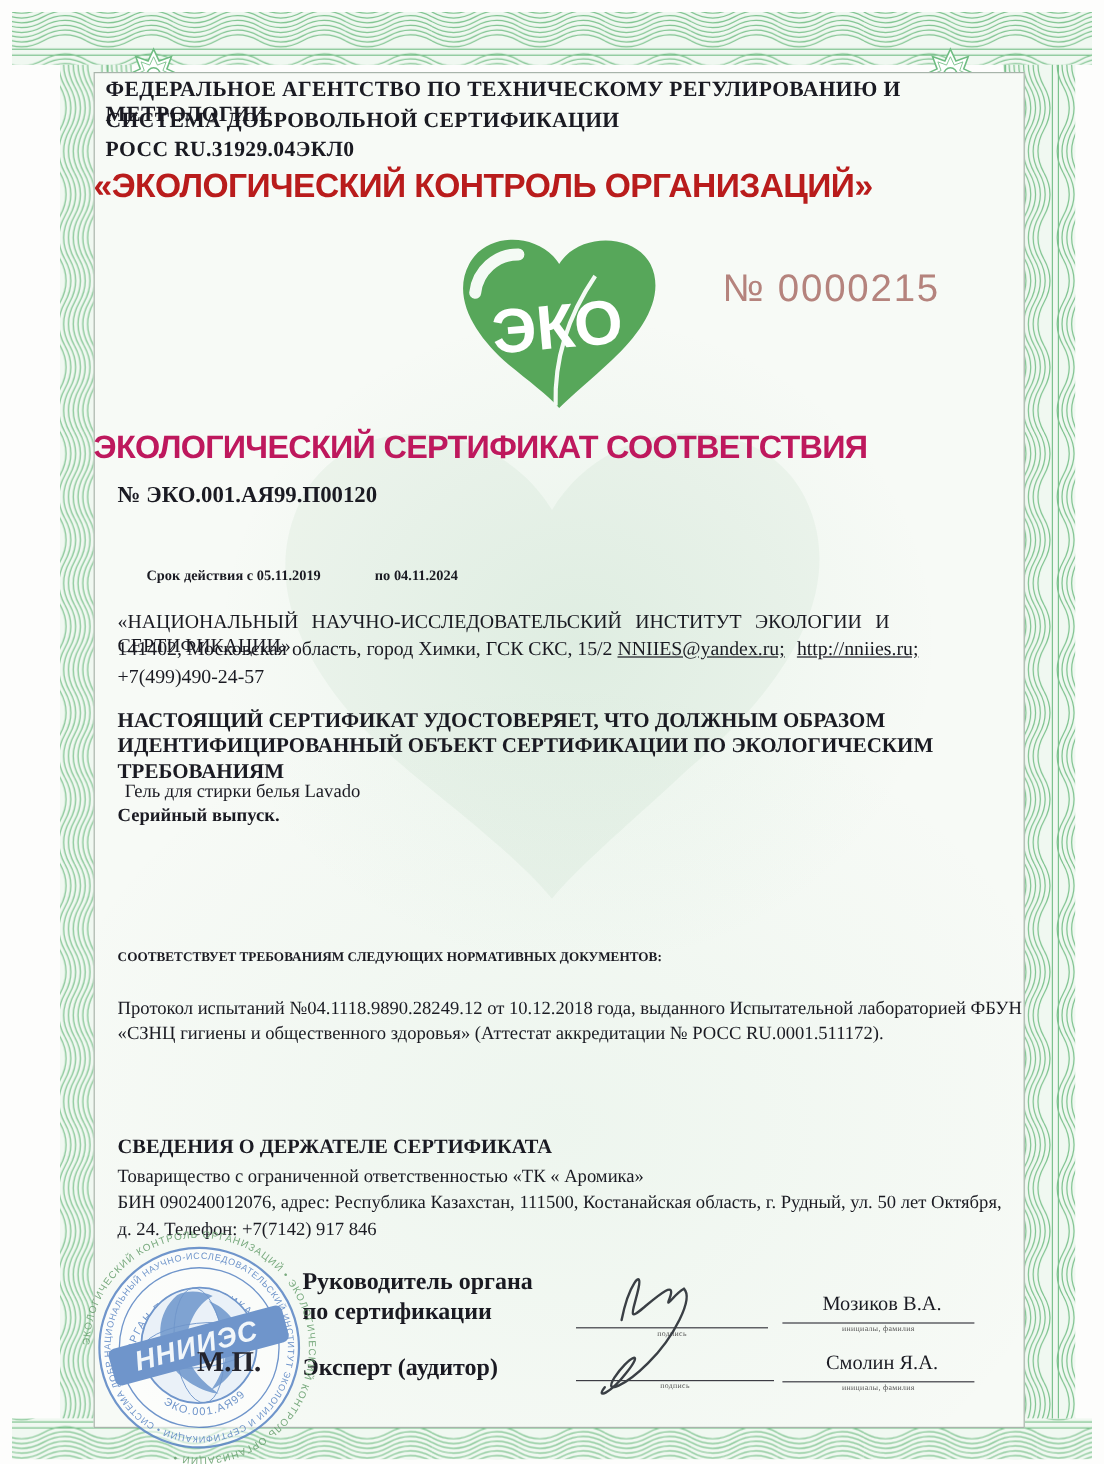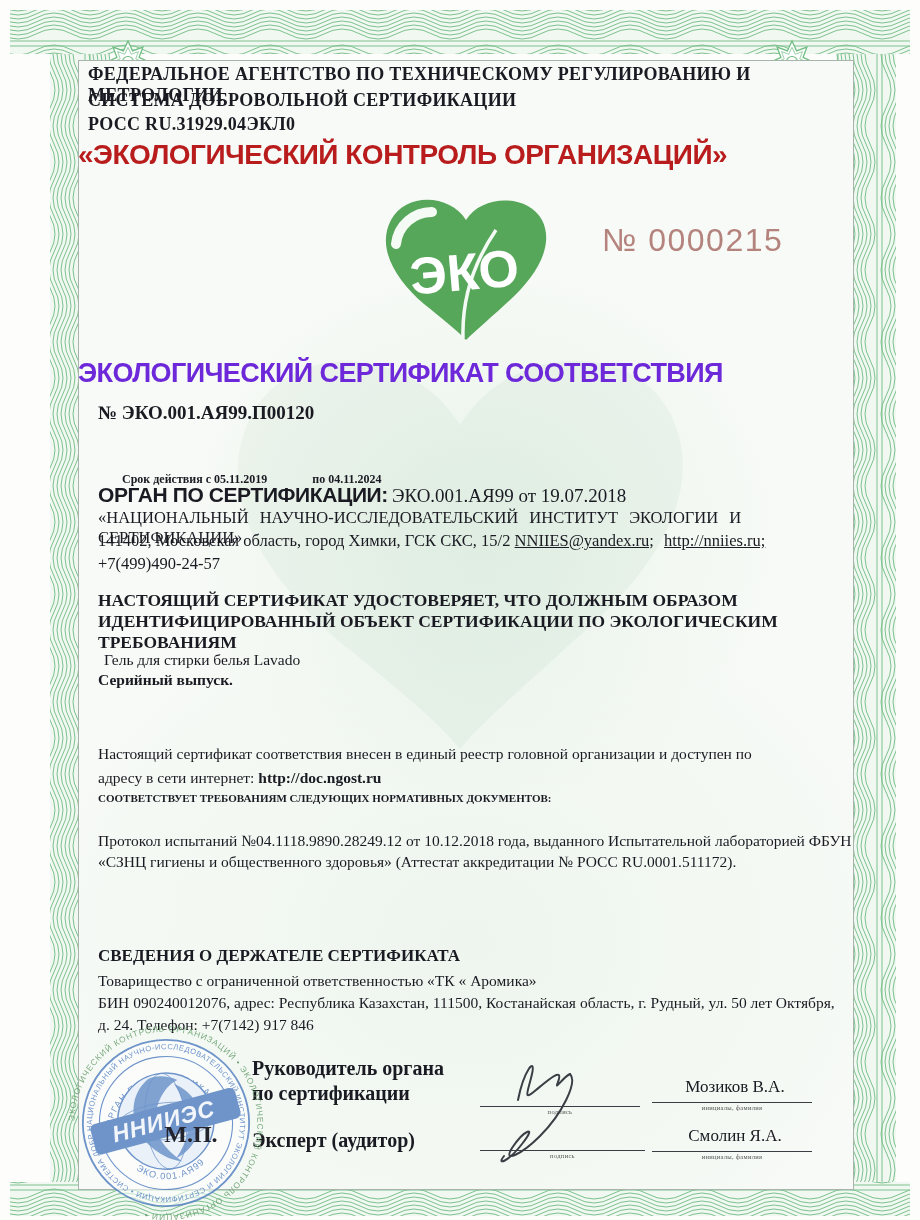--- a/index.html
+++ b/index.html
@@ -13,21 +13,21 @@
            radial-gradient(620px 520px at 50% 78%, rgba(110,185,135,.07), transparent 72%),
            #f7faf6;}
   .wm{position:absolute;left:190px;top:300px;z-index:1;opacity:.05;pointer-events:none;}
   .abs{position:absolute;z-index:2;}
   .ctr{text-align:left;}
   .hdr{left:88px;width:744px;font-weight:bold;font-size:18px;letter-spacing:.3px;}
   .sysname{left:78px;width:774px;font-family:"Liberation Sans",sans-serif;font-weight:bold;
            font-size:28px;color:#b91c1c;letter-spacing:-.5px;}
   .certnum{font-family:"Liberation Sans",sans-serif;font-size:32px;color:#b5837d;letter-spacing:1.5px;}
   .title{left:78px;width:774px;font-family:"Liberation Sans",sans-serif;font-weight:bold;
-         font-size:27px;color:#6d28d9;letter-spacing:-.6px;}
+         font-size:27px;color:#be185d;letter-spacing:-.6px;}
   .bserif{font-weight:bold;}
   .organ-label{font-family:"Liberation Sans",sans-serif;font-weight:bold;font-size:21px;letter-spacing:-.4px;}
   .organ-val{font-size:19px;}
   .orgname{font-size:16.5px;word-spacing:7px;}
   .body-line{font-size:16.5px;}
   a.doclink{color:#1a1a22;text-decoration:underline;}
   .statement{font-weight:bold;font-size:17.5px;line-height:1.2;}
   .small{font-size:15.5px;}
   .reg{font-size:15.5px;line-height:1.55;}
   .comp-h{font-weight:bold;font-size:11px;line-height:1.25;}
@@ -115,39 +115,32 @@
   <div class="abs certnum" style="left:602px;top:222px;">№ 0000215</div>
 
   <div class="abs ctr title" style="top:358px;">ЭКОЛОГИЧЕСКИЙ СЕРТИФИКАТ СООТВЕТСТВИЯ</div>
 
   <div class="abs bserif" style="left:98px;top:402px;font-size:19px;">№ ЭКО.001.АЯ99.П00120</div>
   <div class="abs" style="left:122px;top:444px;font-size:12px;margin-top:28px;">
     <span class="bserif">Срок действия с 05.11.2019</span>
     <span class="bserif" style="margin-left:42px;">по 04.11.2024</span>
   </div>
 
-  <div class="abs" style="left:98px;top:483px;">
-    <span class="organ-label">ОРГАН ПО СЕРТИФИКАЦИИ:</span>
-    <span class="organ-val">ЭКО.001.АЯ99 от 19.07.2018</span>
-  </div>
   <div class="abs orgname" style="left:98px;top:508px;width:742px;">«НАЦИОНАЛЬНЫЙ НАУЧНО-ИССЛЕДОВАТЕЛЬСКИЙ ИНСТИТУТ ЭКОЛОГИИ И СЕРТИФИКАЦИИ»</div>
   <div class="abs body-line" style="left:98px;top:531px;width:742px;">
     <span>141402, Московская область, город Химки, ГСК СКС, 15/2</span>
     <a class="doclink">NNIIES@yandex.ru;</a>
     <a class="doclink" style="margin-left:6px;">http://nniies.ru;</a>
   </div>
   <div class="abs body-line" style="left:98px;top:554px;">+7(499)490-24-57</div>
 
   <div class="abs statement" style="left:98px;top:590px;width:700px;">НАСТОЯЩИЙ СЕРТИФИКАТ УДОСТОВЕРЯЕТ, ЧТО ДОЛЖНЫМ ОБРАЗОМ ИДЕНТИФИЦИРОВАННЫЙ ОБЪЕКТ СЕРТИФИКАЦИИ ПО ЭКОЛОГИЧЕСКИМ ТРЕБОВАНИЯМ</div>
   <div class="abs small" style="left:104px;top:651px;">Гель для стирки белья Lavado</div>
   <div class="abs small bserif" style="left:98px;top:671px;">Серийный выпуск.</div>
 
-  <div class="abs reg" style="left:98px;top:742px;width:690px;">
-    <span>Настоящий сертификат соответствия внесен в единый реестр головной организации и доступен по адресу в сети интернет: </span><a class="doclink bserif" style="text-decoration:none;">http://doc.ngost.ru</a>
-  </div>
 
   <div class="abs comp-h" style="left:98px;top:792px;width:620px;">СООТВЕТСТВУЕТ ТРЕБОВАНИЯМ СЛЕДУЮЩИХ НОРМАТИВНЫХ ДОКУМЕНТОВ:</div>
   <div class="abs comp-t" style="left:98px;top:831px;width:756px;">Протокол испытаний №04.1118.9890.28249.12 от 10.12.2018 года, выданного Испытательной лабораторией ФБУН «СЗНЦ гигиены и общественного здоровья» (Аттестат аккредитации № РОСС RU.0001.511172).</div>
 
   <div class="abs holder-t" style="left:98px;top:970px;">Товарищество с ограниченной ответственностью «ТК « Аромика»</div>
   <div class="abs holder-h" style="left:98px;top:946px;">СВЕДЕНИЯ О ДЕРЖАТЕЛЕ СЕРТИФИКАТА</div>
   <div class="abs holder-t" style="left:98px;top:992px;width:738px;">БИН 090240012076, адрес: Республика Казахстан, 111500, Костанайская область,  г. Рудный, ул. 50 лет Октября, д. 24. Телефон: +7(7142) 917 846</div>
 
   <svg class="abs seal-wrap" style="left:66px;top:1026px;" width="200" height="194" viewBox="0 0 210 210">
     <g opacity="0.88" transform="rotate(-6 105 105)">

